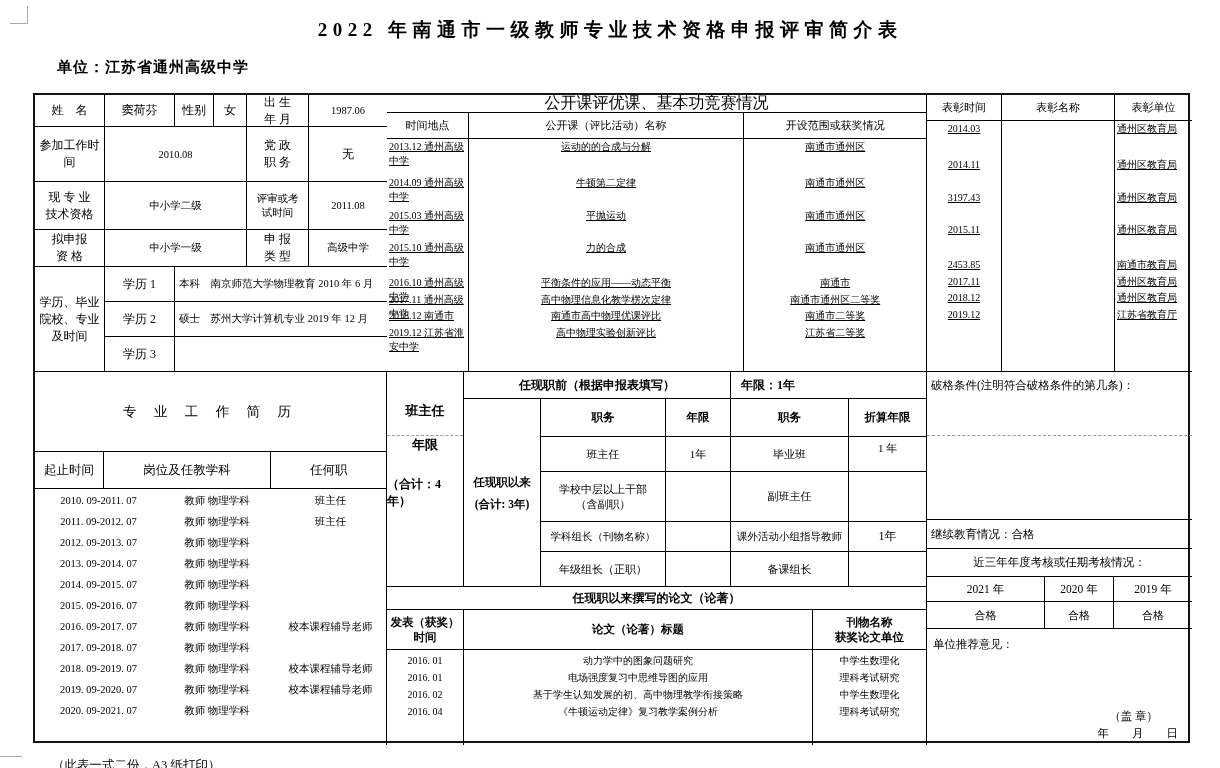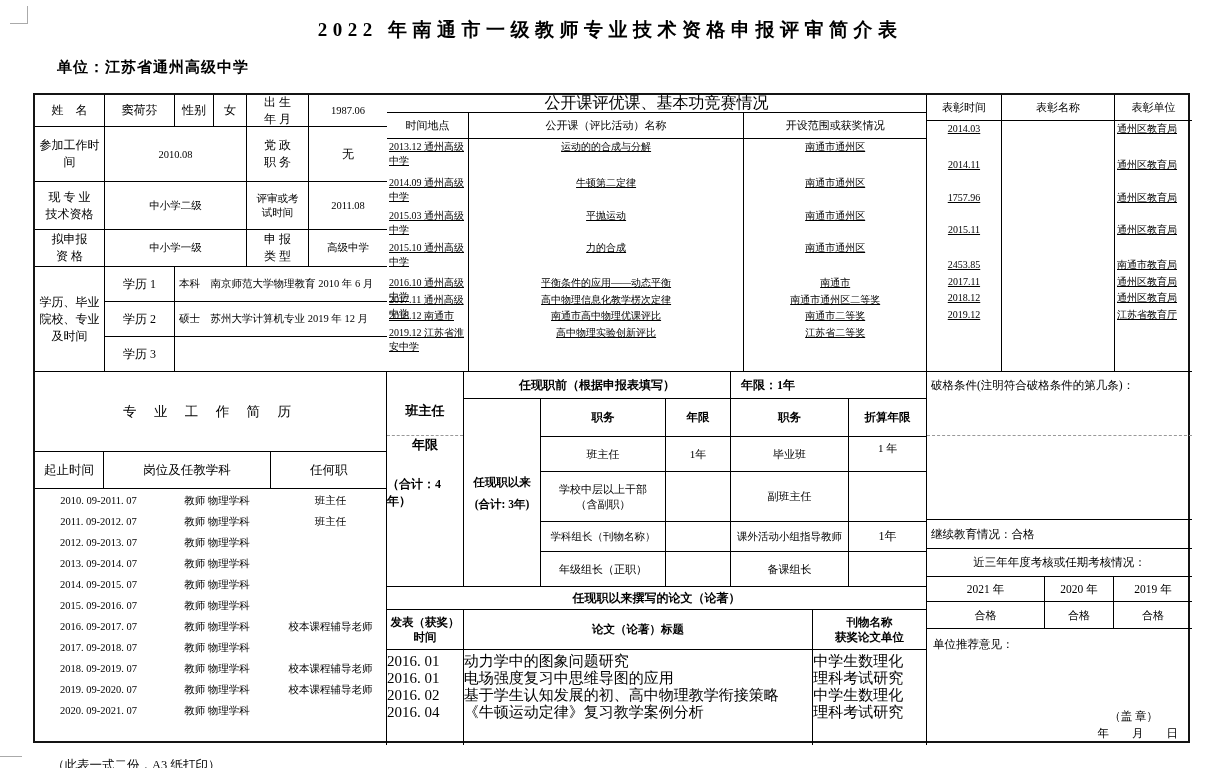--- a/index.html
+++ b/index.html
@@ -23,21 +23,21 @@
   
   .r1{height:36px}.r2{height:33px}.r3{height:32px}.r4{height:35px}
   .r5{height:17px}.r6{height:16px}.r7{height:17px}.r8{flex:1}
   .ln { font-size:10px; line-height:14px; padding-top:1px;text-decoration:underline; }
   .small { font-size:10.5px; }
   .dash { position:absolute; left:0; right:0; border-top:1px dashed #999; }
   .wh-line { display:flex; height:21px; font-size:10.5px; line-height:20px; }
   .wh-period { width:124px; padding-left:3px;text-align:center; }
   .wh-pos { width:116px; text-align:center; }
   .wh-duty { flex:1; text-align:center; }
-  .pp-line { height:17px; font-size:15px; line-height:16px; text-align:left;font-family:Liberation Serif, serif; }
+  .pp-line { height:17px; font-size:10px; line-height:16px; text-align:center;font-family:Liberation Serif, serif; }
 </style>
 </head>
 <body>
 
 <div class="abs mark" style="left:10px;top:6px;width:18px;height:18px;border-right:1px solid #aaa;border-bottom:1px solid #aaa;"></div>
 <div class="abs mark" style="left:0;top:756px;width:22px;border-top:1px solid #aaa;"></div>
 
 <div id="doc-title" class="abs">2022 年南通市一级教师专业技术资格申报评审简介表</div>
 <div id="unit-line" class="abs">单位：江苏省通州高级中学</div>
 
@@ -139,21 +139,21 @@
   <div class="abs fc" style="left:892px;top:0;width:265px;height:277px">
     <div class="fr" style="height:26px;font-size:11px">
       <div class="cl br bb" style="width:75px">表彰时间</div>
       <div class="cl br bb" style="width:113px">表彰名称</div>
       <div class="cl bb" style="width:77px">表彰单位</div>
     </div>
     <div class="fr bb" style="flex:1">
       <div class="fc br" style="width:75px;text-align:center">
         <div class="ln r1">2014.03</div>
         <div class="ln r2">2014.11</div>
-        <div class="ln r3">1757.96</div>
+        <div class="ln r3">3197.43</div>
         <div class="ln r4">2015.11</div>
         <div class="ln r5">2453.85</div>
         <div class="ln r6">2017.11</div>
         <div class="ln r7">2018.12</div>
         <div class="ln r8">2019.12</div>
       </div>
       <div class="br" style="width:113px"></div>
       <div class="fc" style="width:77px">
         <div class="ln r1" style="padding-left:2px">通州区教育局</div>
         <div class="ln r2" style="padding-left:2px">通州区教育局</div>

